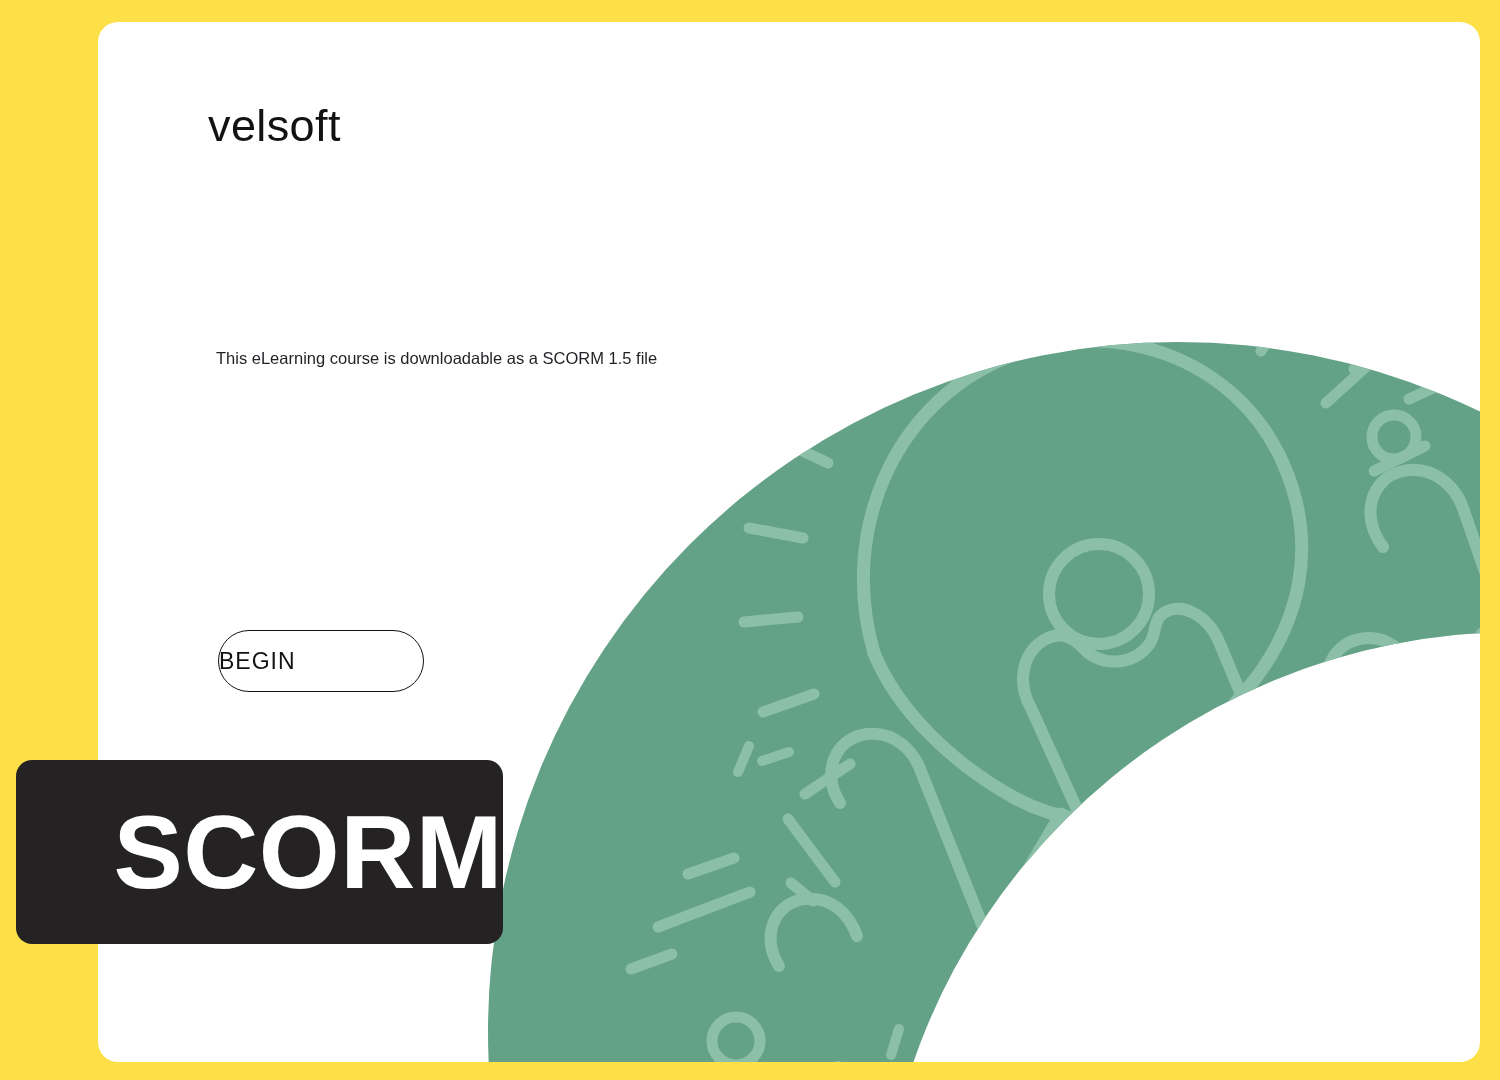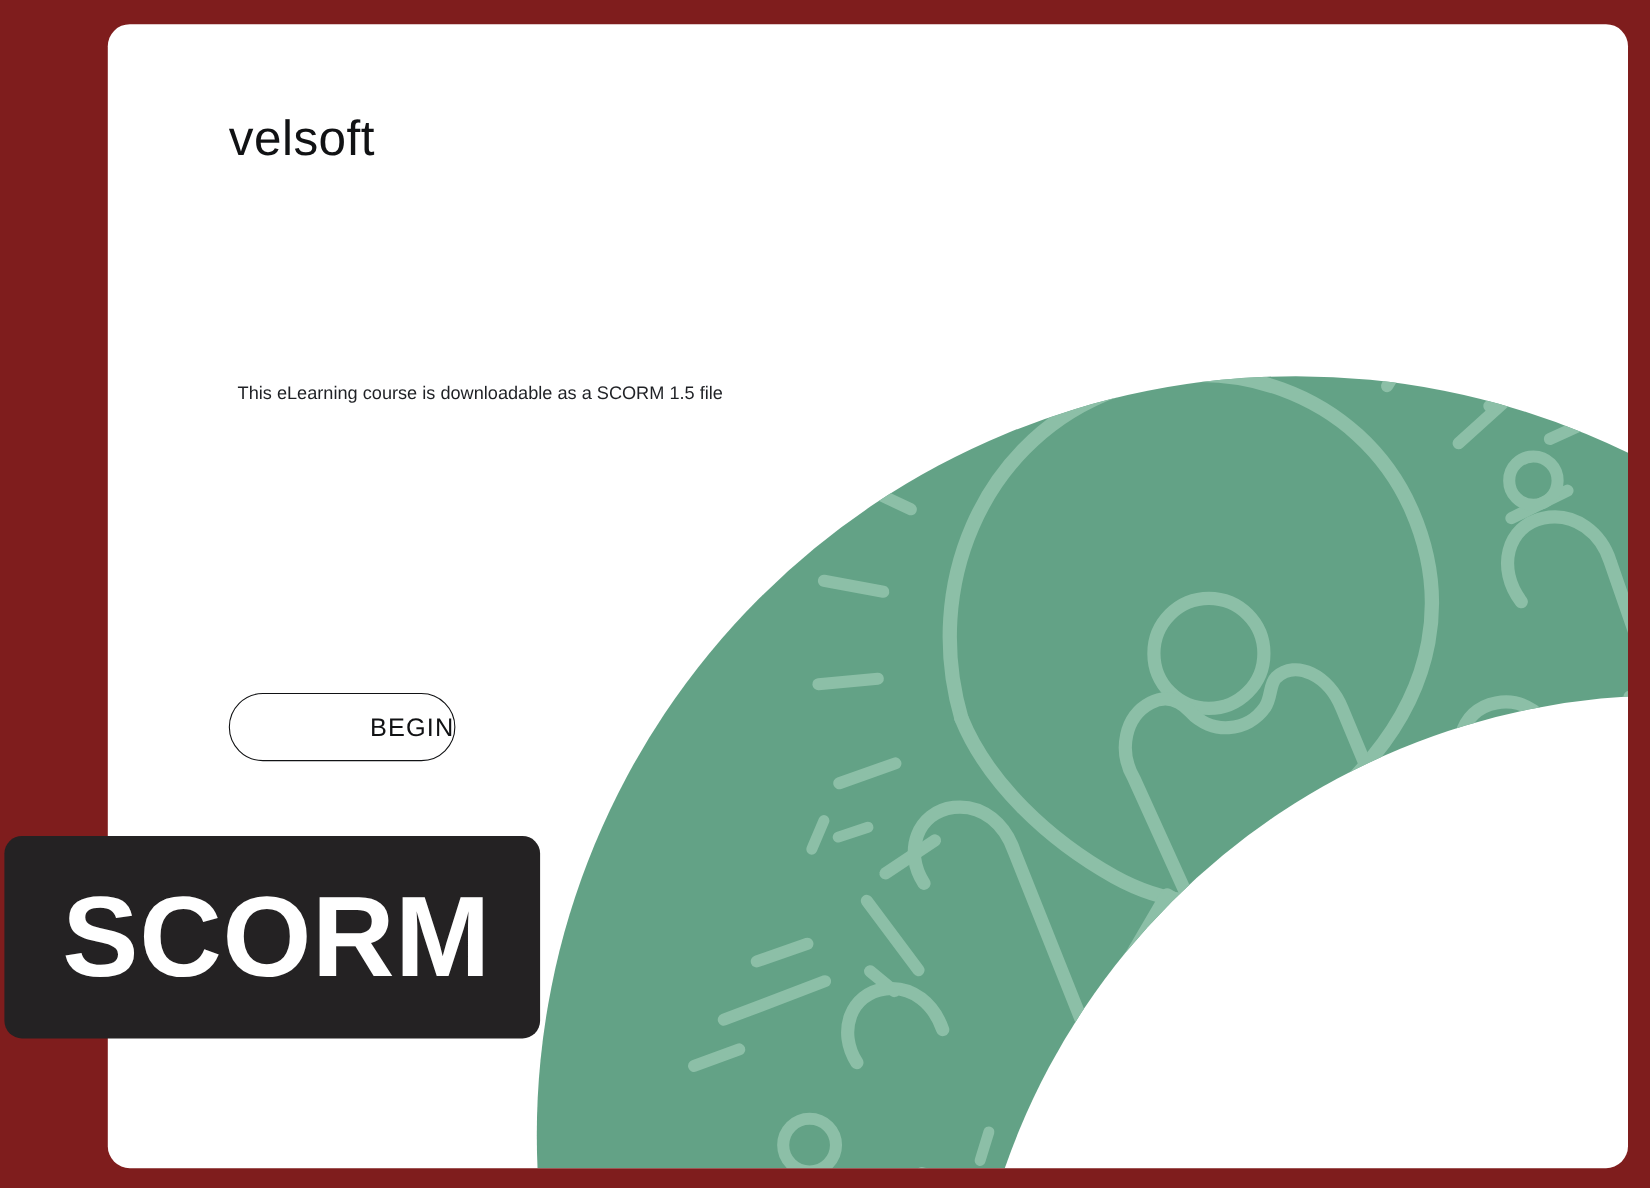--- a/index.html
+++ b/index.html
@@ -14,21 +14,21 @@
     overflow: hidden;
     font-family: "Liberation Sans", sans-serif;
     -webkit-font-smoothing: antialiased;
   }
 
   
   #stage {
     position: relative;
     width: 1500px;
     height: 1080px;
-    background: #7f1d1d;
+    background: #fde047;
   }
 
   
   #course-card {
     position: absolute;
     left: 98px;
     top: 22px;
     width: 1382px;
     height: 1040px;
     background: #ffffff;
@@ -88,50 +88,50 @@
     width: 620px;
     font-size: 16.5px;
     font-weight: 400;
     color: #1f2125;
     line-height: 2.0;
   }
   .course-subtitle .sub-line { display: block; }
 
   .begin-button {
     position: absolute;
-    left: 110px;
+    left: 120px;
     top: 608px;
     width: 206px;
     height: 62px;
     border: 1.6px solid #111214;
     border-radius: 34px;
     background: #ffffff;
     color: #111214;
     font-family: "Liberation Sans", sans-serif;
     font-size: 23px;
     letter-spacing: 1.0px;
     line-height: 58px;
-    text-align: right;
+    text-align: left;
     cursor: pointer;
     padding: 0;
     box-sizing: border-box;
   }
 
   
   #scorm-badge {
     position: absolute;
-    left: 4px;
+    left: 16px;
     top: 760px;
     width: 487px;
     height: 184px;
     background: #242223;
     border-radius: 16px;
     display: flex;
     align-items: center;
-    justify-content: center;
+    justify-content: flex-end;
     z-index: 5;
   }
   #scorm-badge .scorm-text {
     color: #ffffff;
     font-family: "Liberation Sans", sans-serif;
     font-weight: bold;
     font-size: 104px;
     letter-spacing: 0.5px;
     line-height: 1;
     padding-left: 8px;

